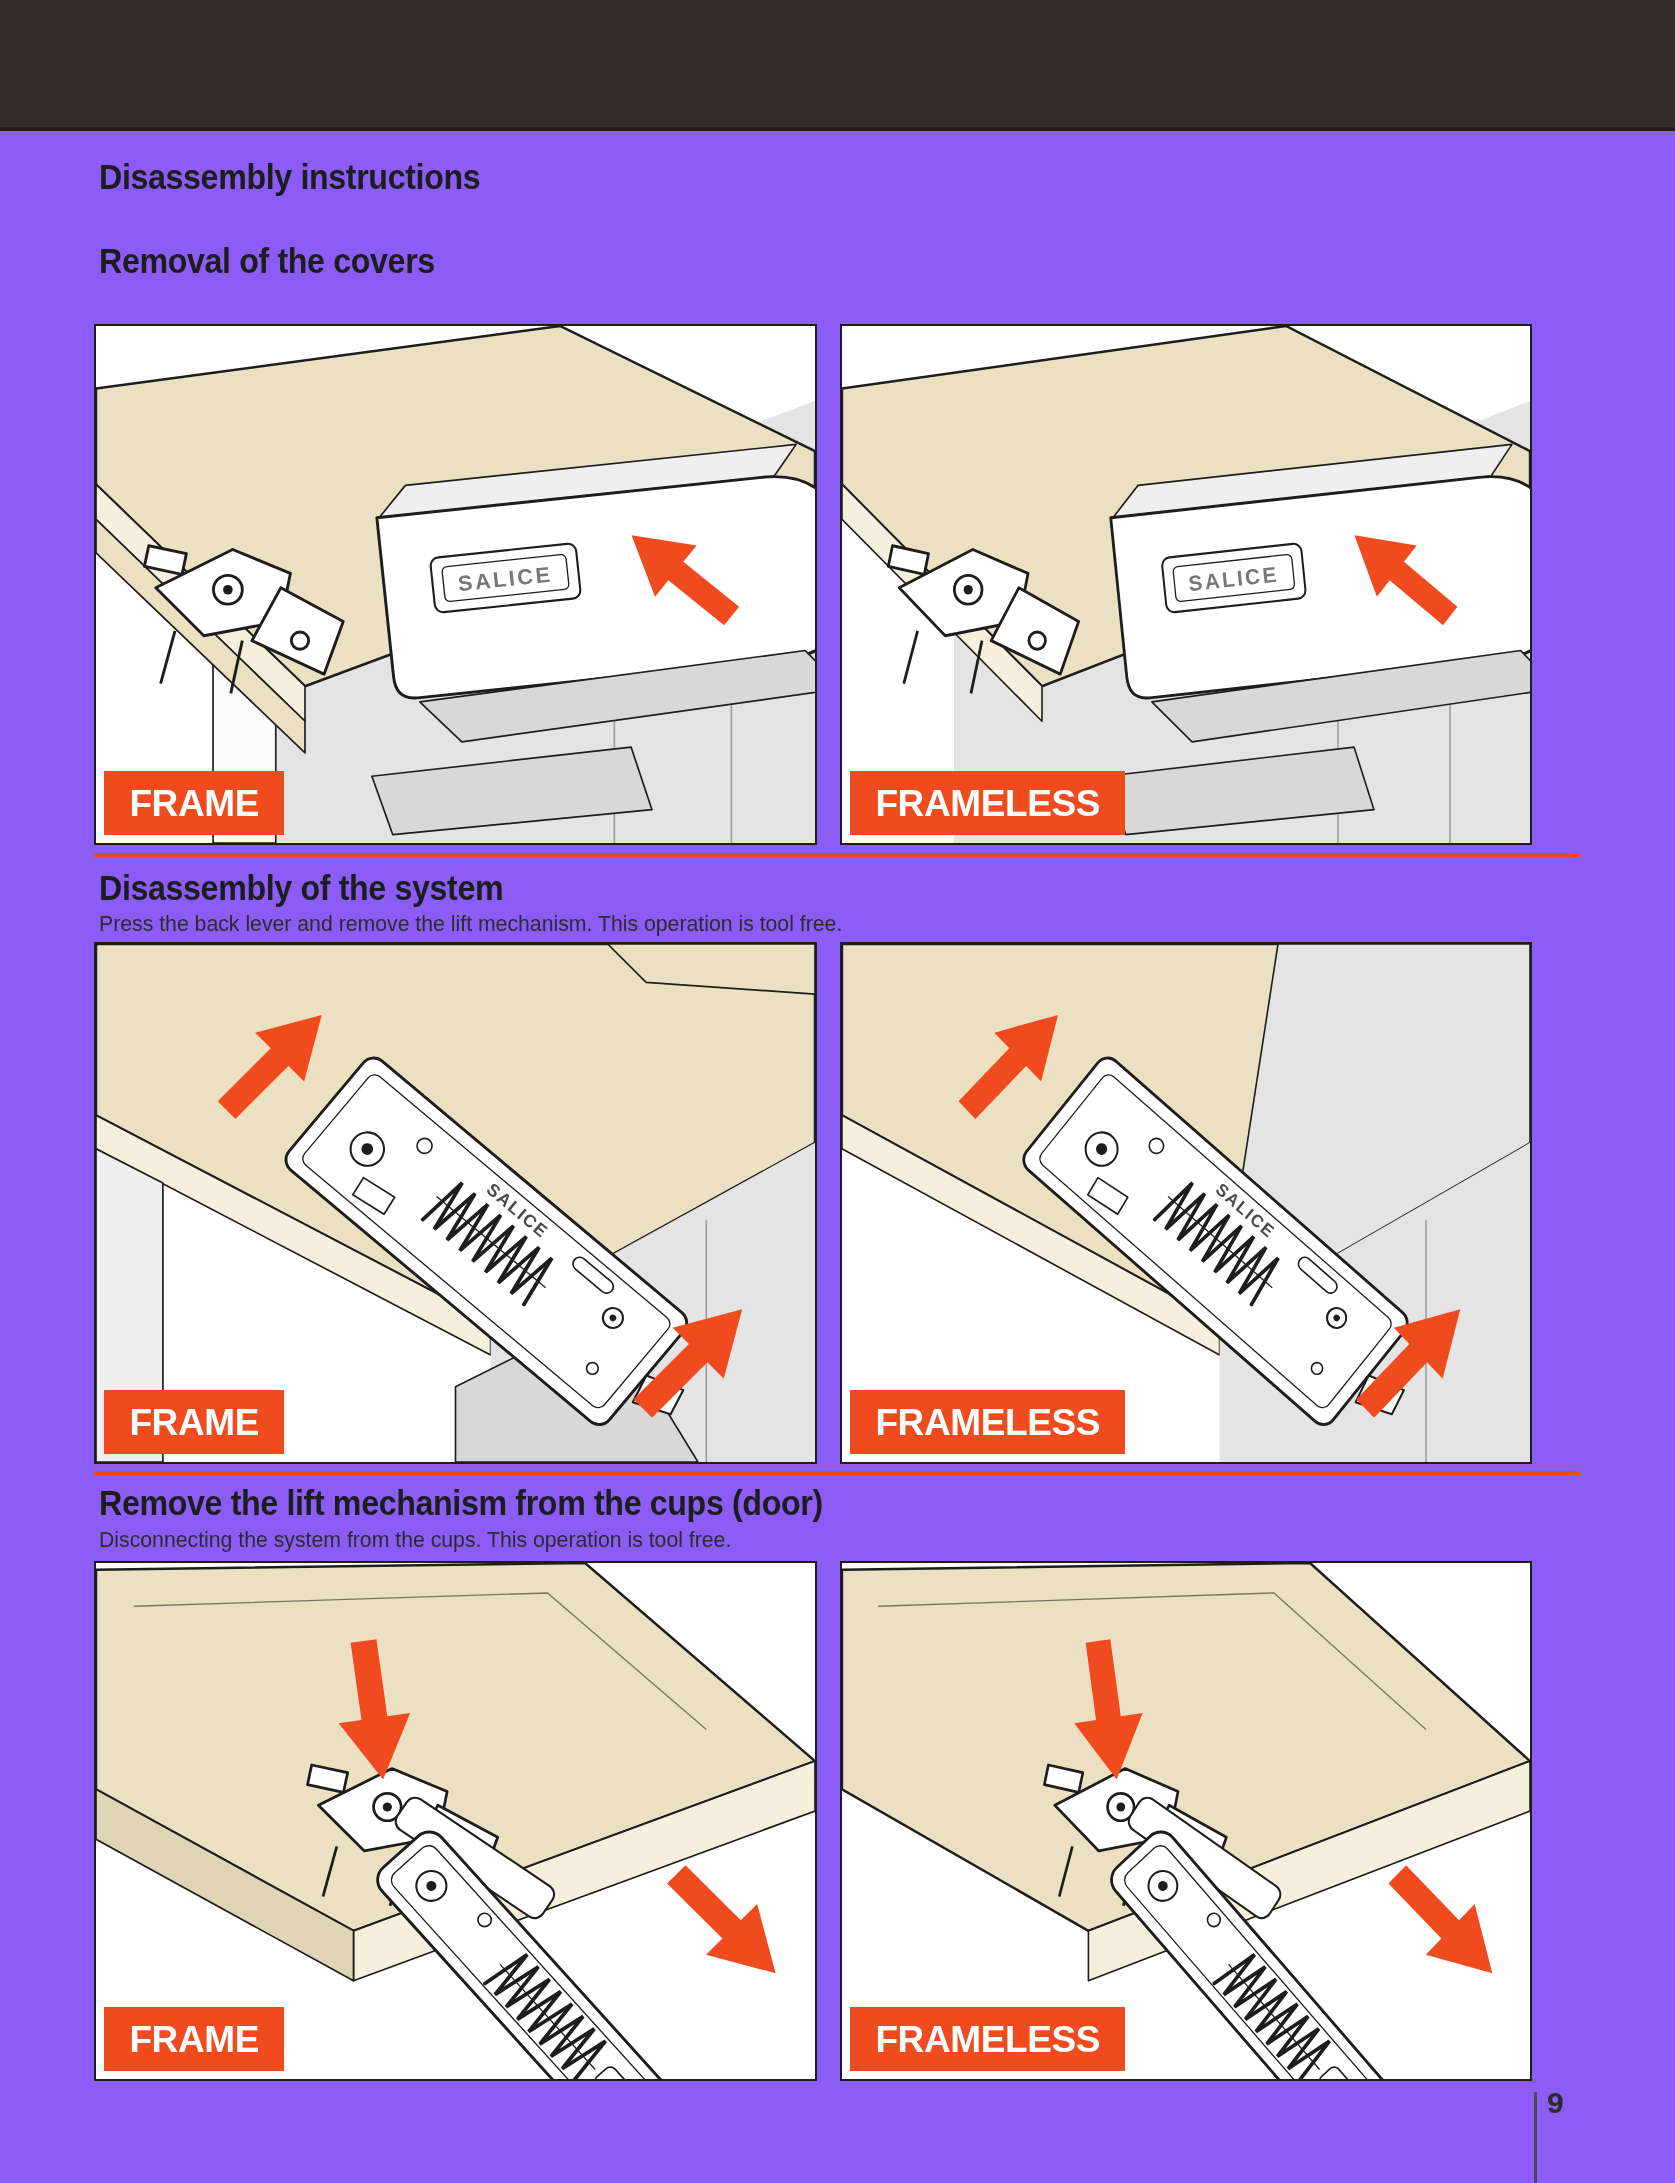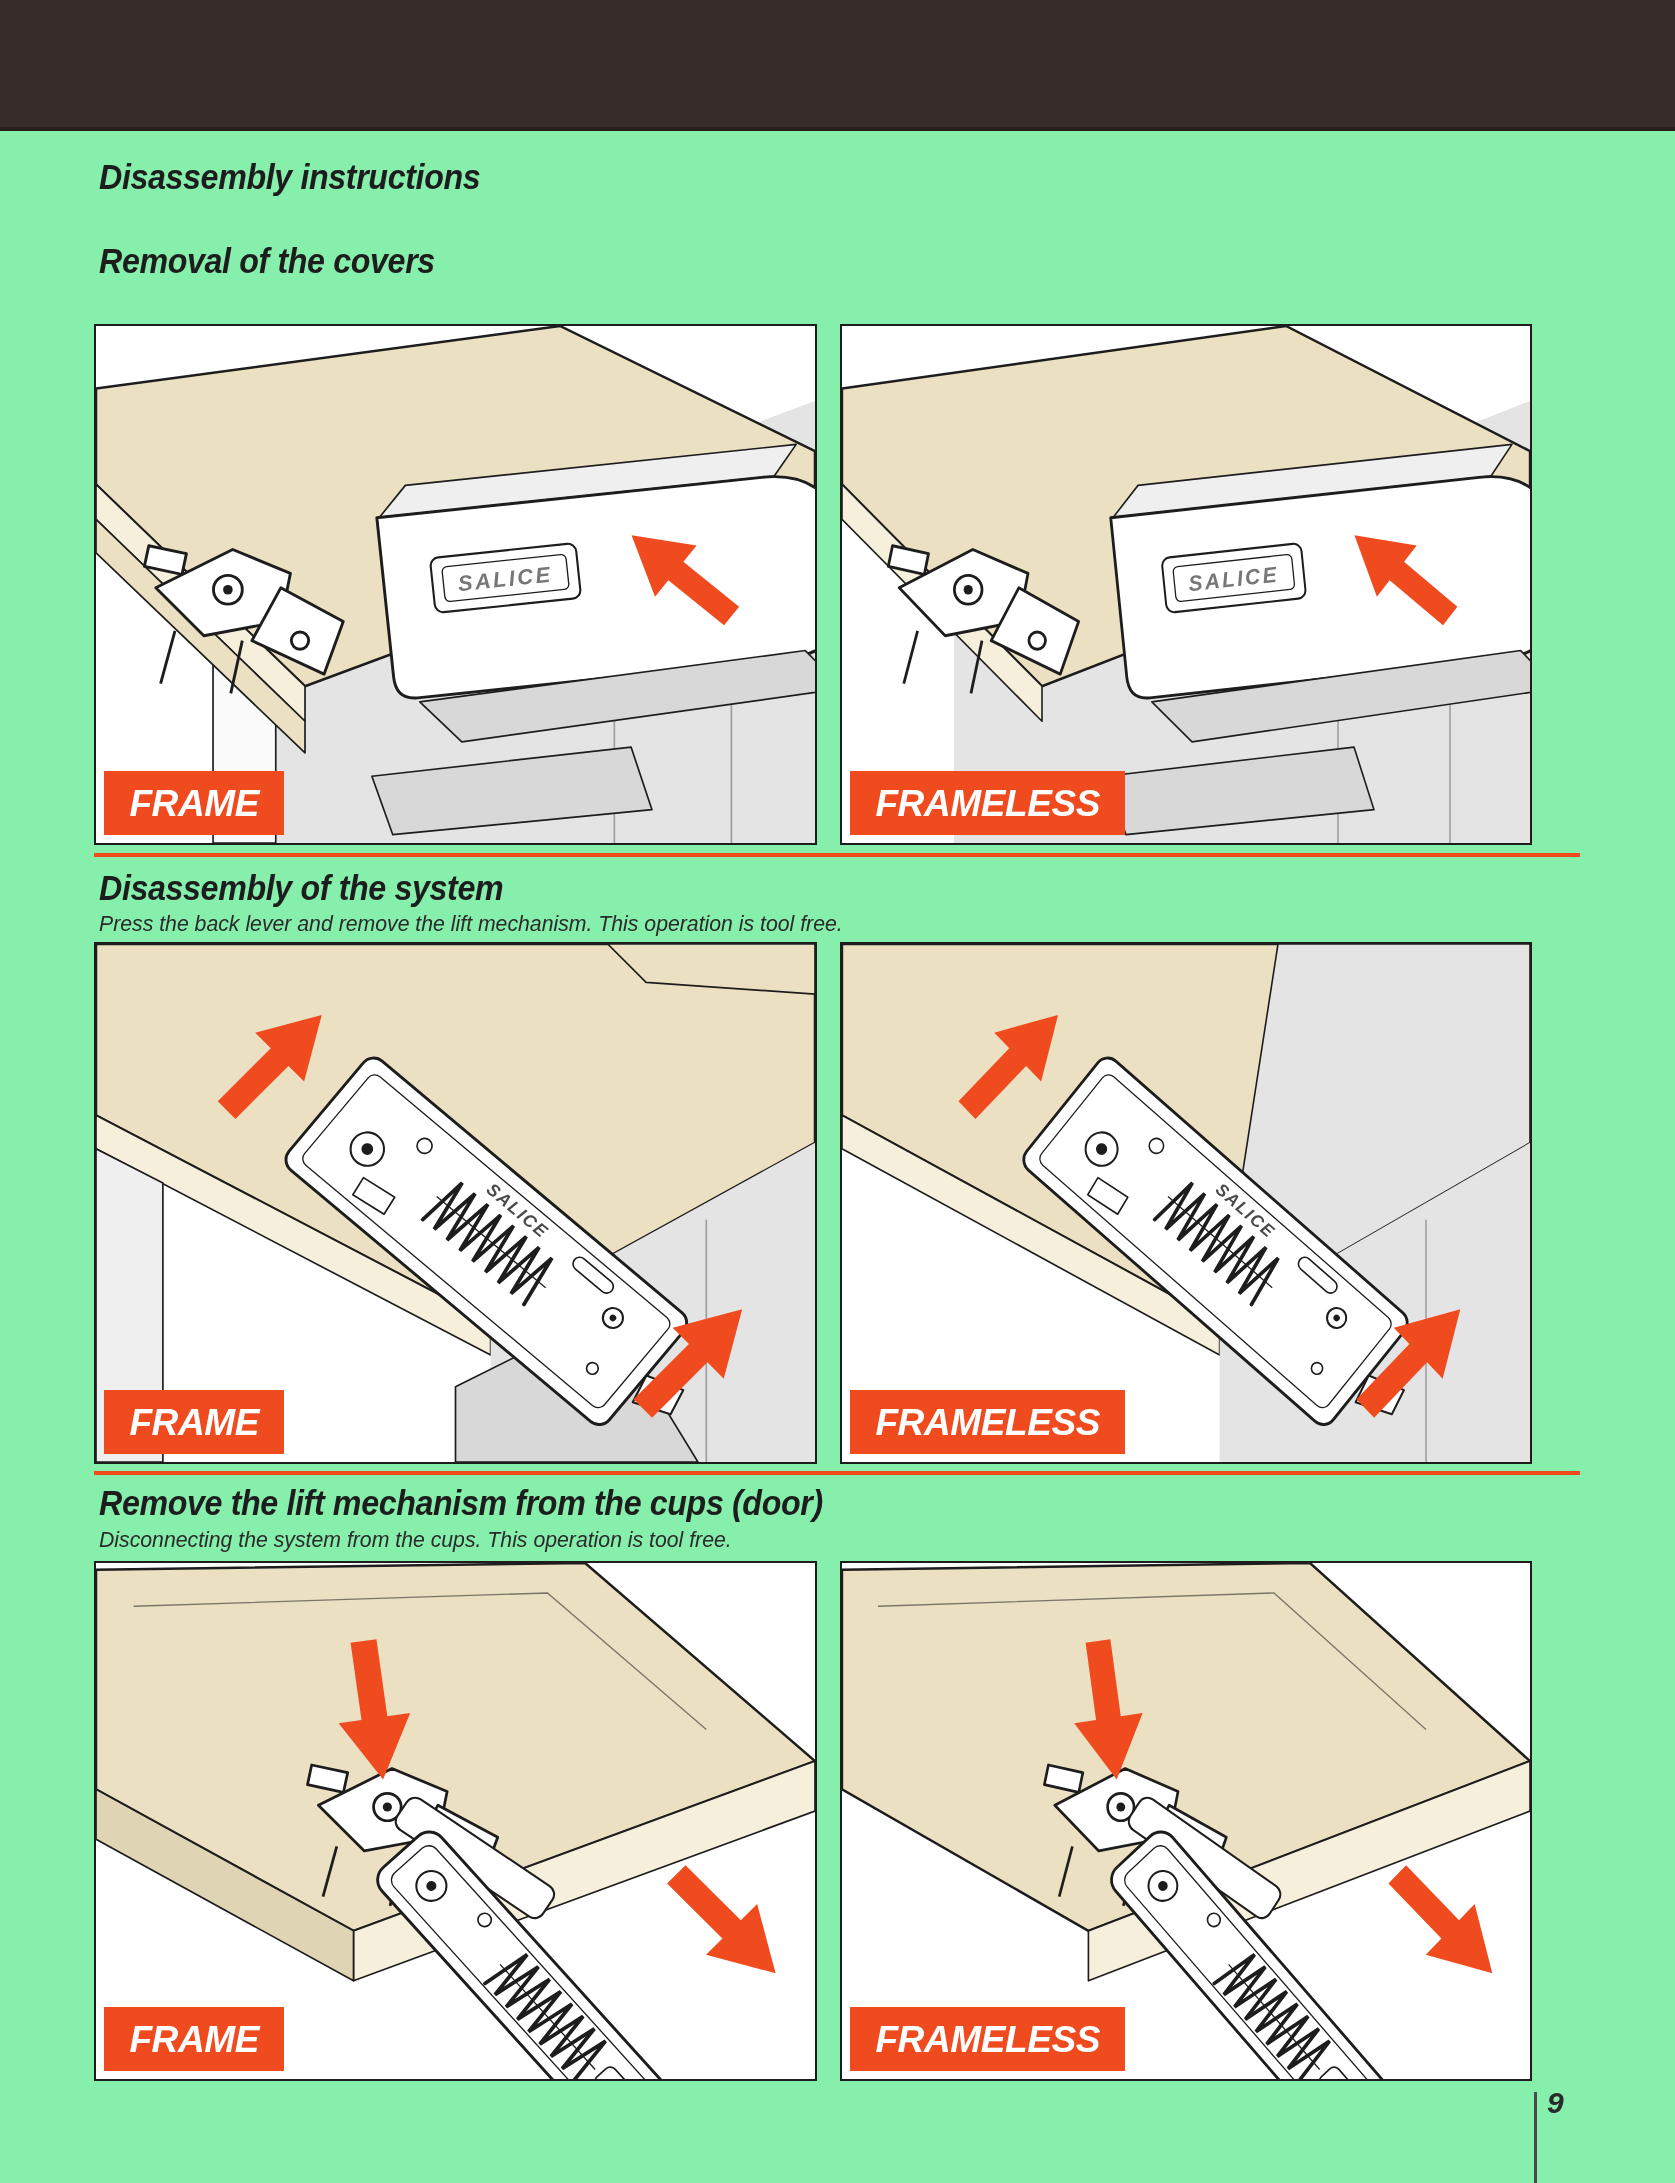--- a/index.html
+++ b/index.html
@@ -6,22 +6,22 @@
     --accent:#F04B1F;
     --bar:#372C2A;
     --bar-edge:#271E1C;
     --wood:#EBE0C1;
     --woodl:#F6EFDC;
     --wood2:#DFD4B4;
     --line:#1D1D1D;
     --gray:#E4E4E4;
   }
   html,body{margin:0;padding:0;background:#ffffff;}
-  .page{position:relative;width:1675px;height:2183px;background:#86efac;overflow:hidden;
-        font-family:"Liberation Sans","DejaVu Sans",sans-serif;color:#1d1d1d;font-style:italic;}
+  .page{position:relative;width:1675px;height:2183px;background:#8b5cf6;overflow:hidden;
+        font-family:"Liberation Sans","DejaVu Sans",sans-serif;color:#1d1d1d;}
 
   .topbar{position:absolute;left:0;top:0;width:1675px;height:127px;
           background:var(--bar);border-bottom:4.2px solid var(--bar-edge);}
 
   .h-ttl{position:absolute;left:99px;margin:0;font-size:35px;font-weight:bold;
          letter-spacing:-0.4px;transform:scaleX(.92);transform-origin:0 50%;white-space:nowrap;color:#1d1d1d;}
   #h-main{top:157px;}
   #h-sec0{top:241px;}
   #h-sec1{top:868px;}
   #h-sec2{top:1483px;}

